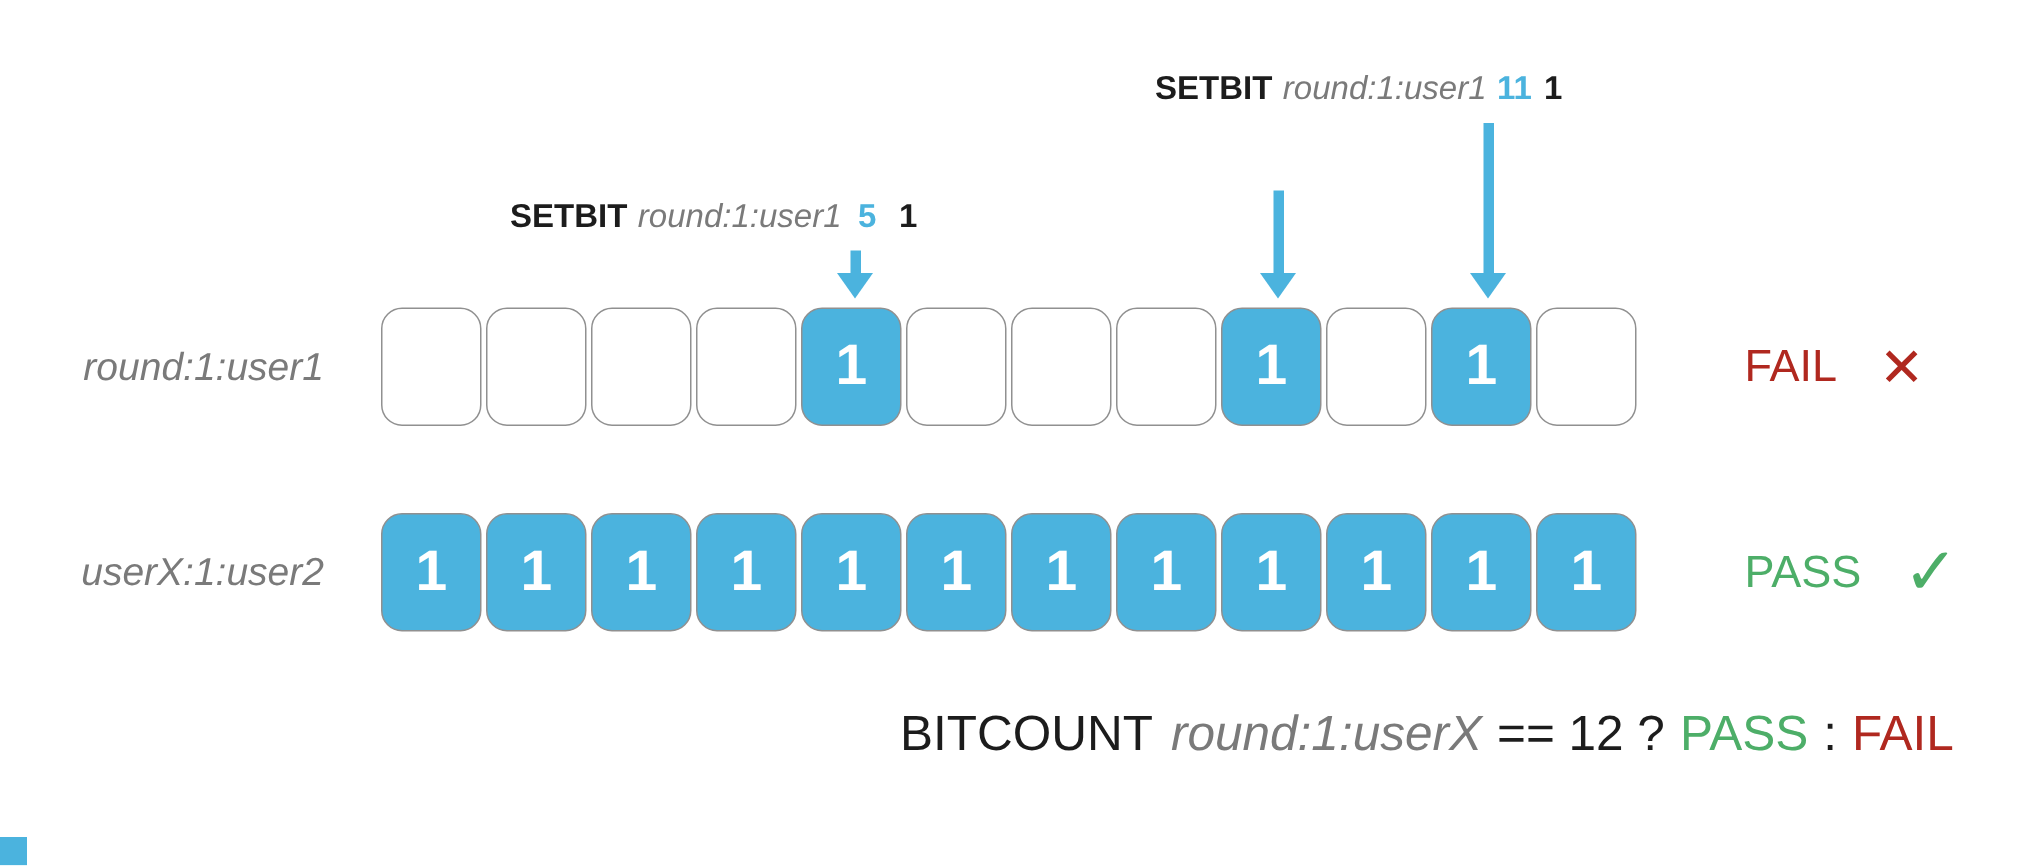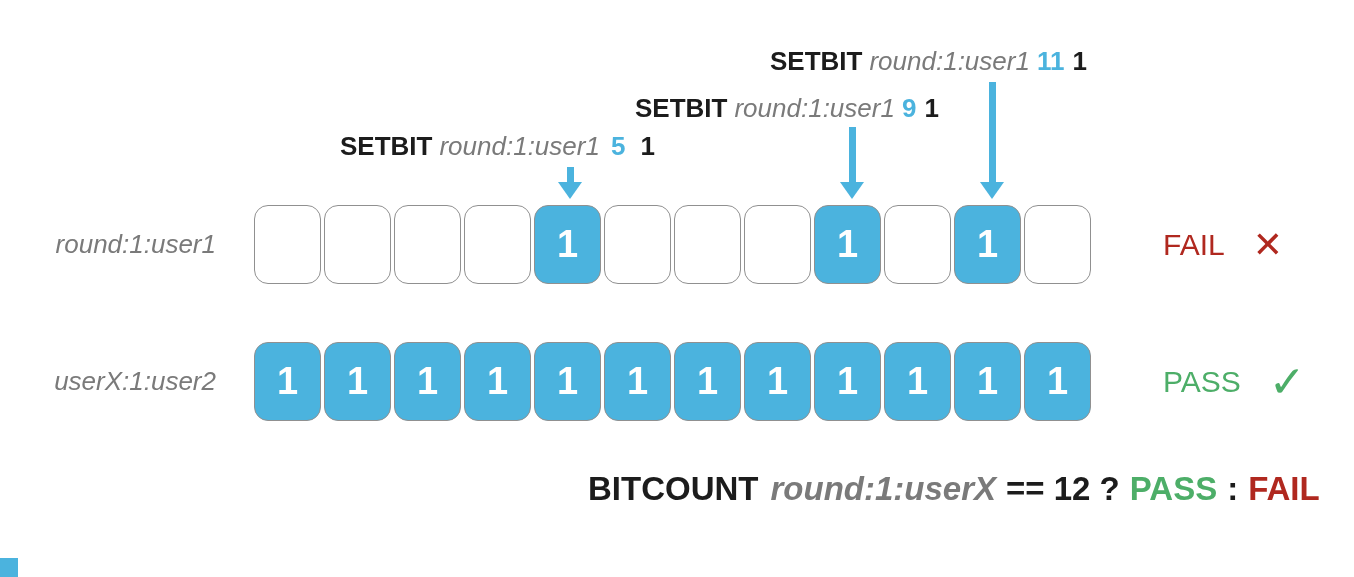--- a/index.html
+++ b/index.html
@@ -6,21 +6,21 @@
   .canvas {
     position: relative;
     width: 1354px;
     height: 577px;
     background: #ffffff;
     font-family: "Liberation Sans", "DejaVu Sans", sans-serif;
     overflow: hidden;
   }
 
   
-  .ann { position: absolute; white-space: nowrap; font-size: 26px; color: #1c1c1c; }
+  .ann { position: absolute; white-space: nowrap; font-size: 22px; color: #1c1c1c; }
   .ann .cmd { font-weight: 600; color: #1c1c1c; }
   .ann .key { font-style: italic; color: #7a7a7a; margin-left: 7px; }
   .ann .bit { color: #4bb3de; font-weight: 600; margin-left: 7px; }
   .ann .val { color: #1c1c1c; font-weight: 600; margin-left: 8px; }
   .ann-11 { left: 770px; top: 46px; }
   .ann-9  { left: 635px; top: 93px; }
   .ann-5  { left: 340px; top: 131px; text-align: right; }
   .ann-5 .bit { margin: 0 4px 0 11px; }
   .ann-5 .val { margin-left: 11px; }
 
@@ -52,42 +52,39 @@
 
   
   .status { position: absolute; left: 1163px; height: 79px; display: flex; align-items: center; gap: 28px; font-size: 30px; }
   .status .mark { font-weight: bold; }
   .status-fail { color: #b0281f; }
   .status-fail .mark { font-size: 36px; }
   .status-pass { color: #4dae68; }
   .status-pass .mark { font-size: 44px; }
 
   
-  .formula { position: absolute; left: 588px; top: 470px; white-space: nowrap; font-size: 33px; color: #1c1c1c; font-weight: bold; }
+  .formula { position: absolute; left: 600px; top: 470px; white-space: nowrap; font-size: 33px; color: #1c1c1c; }
   .formula .f-key { font-style: italic; color: #7a7a7a; margin-left: 12px; }
   .formula .f-cmp { margin-left: 10px; }
   .formula .f-pass { color: #4dae68; margin-left: 10px; }
   .formula .f-colon { margin-left: 10px; }
   .formula .f-fail { color: #b0281f; margin-left: 10px; }
 
   
   .corner { position: absolute; left: 0; bottom: 0; width: 18px; height: 19px; background: #4bb3de; }
 </style>
 </head>
 <body>
 
 <div class="canvas">
 
   <div class="ann ann-11">
     <span class="cmd">SETBIT</span><span class="key">round:1:user1</span><span class="bit">11</span><span class="val">1</span>
   </div>
 
-  <div class="ann ann-9">
-    <span class="cmd">SETBIT</span><span class="key">round:1:user1</span><span class="bit">9</span><span class="val">1</span>
-  </div>
 
   <div class="ann ann-5">
     <span class="cmd">SETBIT</span><span class="key">round:1:user1</span><span class="bit">5</span><span class="val">1</span>
   </div>
 
   <div class="arrow arrow-11">
     <div class="stem"></div>
     <div class="head"></div>
   </div>
   <div class="arrow arrow-9">

